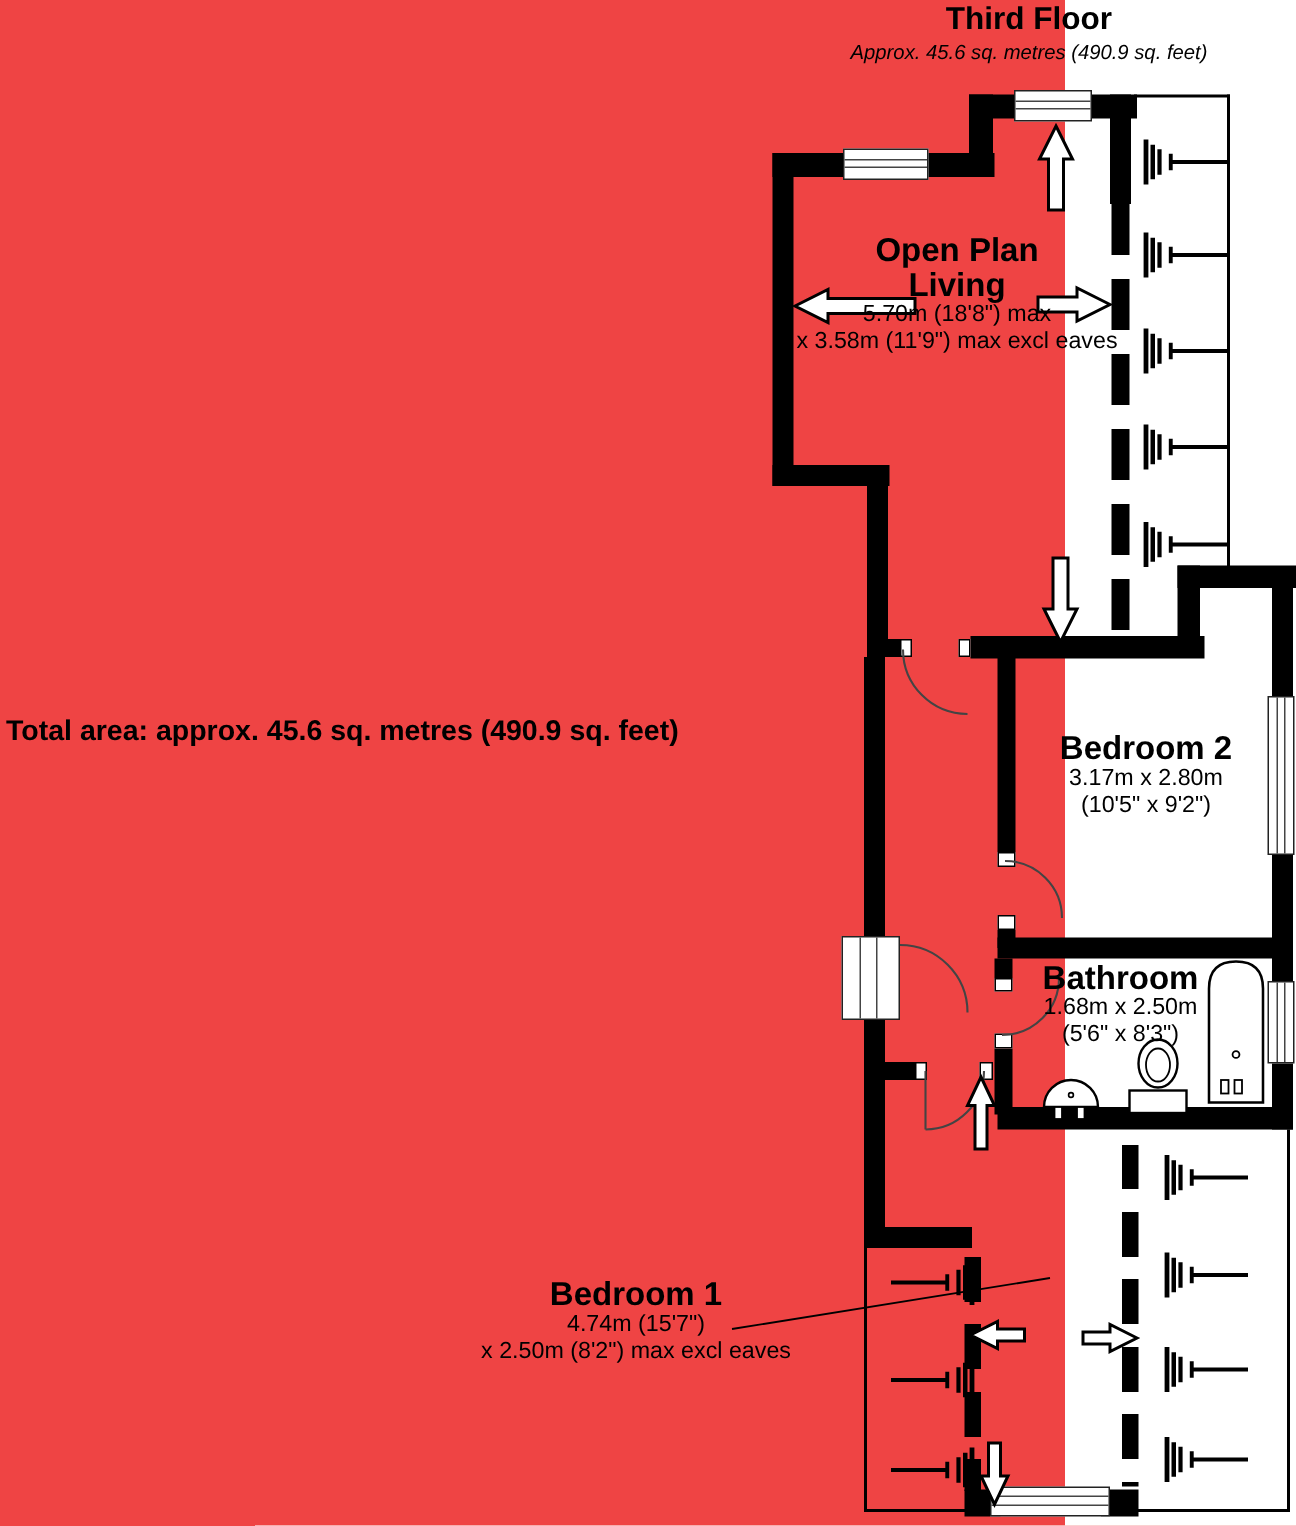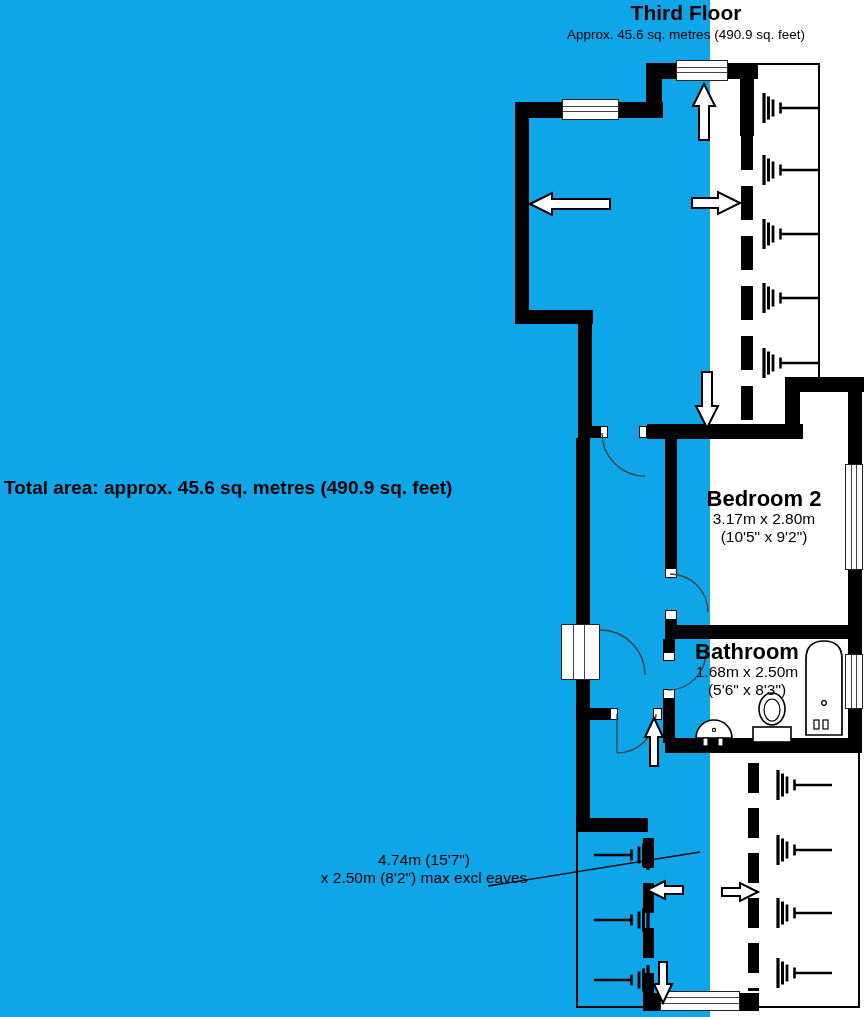--- a/index.html
+++ b/index.html
@@ -1,36 +1,36 @@
 <!DOCTYPE html>
 <html><head>
 <meta charset="utf-8">
 <style>
   html,body{margin:0;padding:0;background:#ffffff;}
   body{width:864px;height:1017px;position:relative;font-family:"Liberation Sans",sans-serif;color:#000;}
-  .plan{position:absolute;left:0;top:0;width:710px;height:1017px;background:#0ea5e9;}
+  .plan{position:absolute;left:0;top:0;width:710px;height:1017px;background:#ef4444;}
   .w{position:absolute;background:#000;}
   .tl{position:absolute;background:#000;}
   .jamb{position:absolute;background:#fff;border:1px solid #000;box-sizing:border-box;}
   .dashv{position:absolute;}
   .dash-a{width:12px;background:repeating-linear-gradient(to bottom,#000 0,#000 34px,transparent 34px,transparent 50px);}
   .dash-b{width:11px;background:repeating-linear-gradient(to bottom,#000 0,#000 30px,transparent 30px,transparent 45px);}
   .win{position:absolute;background:#fff;border:1.3px solid #222;box-sizing:border-box;}
   .win.h::before,.win.h::after{content:"";position:absolute;left:0;right:0;height:0;border-top:1.3px solid #444;}
   .win.h::before{top:30%;}
   .win.h::after{top:60%;}
   .win.v::before,.win.v::after{content:"";position:absolute;top:0;bottom:0;width:0;border-left:1.3px solid #444;}
   .win.v::before{left:30%;}
   .win.v::after{left:60%;}
   .overlay{position:absolute;left:0;top:0;pointer-events:none;}
   .lbl{position:absolute;text-align:center;z-index:30;}
   .room-name{font-weight:bold;font-size:22px;line-height:23px;}
   .dims{font-size:15.5px;line-height:18px;white-space:nowrap;}
   .title{font-weight:bold;font-size:21px;line-height:24px;}
-  .subtitle{font-size:13.5px;line-height:16px;}
+  .subtitle{font-size:13.5px;line-height:16px;font-style:italic;}
   .total{position:absolute;font-size:19px;white-space:nowrap;z-index:30;}
   .opl-name{width:116px;margin:0 auto;}
 </style>
 </head>
 <body>
 
 <div class="plan">
 
   <div class="lbl title" style="left:520px;top:1px;width:332px;">Third Floor</div>
   <div class="lbl subtitle" style="left:520px;top:27px;width:332px;">Approx. 45.6 sq. metres (490.9 sq. feet)</div>
@@ -144,31 +144,37 @@
     <g stroke="#000" fill="#fff" stroke-width="1.6">
       <path d="M 696 738 A 18 18 0 0 1 732 738 Z"></path>
       <circle cx="714" cy="730" r="1.6" stroke-width="1.1"></circle>
       <rect x="703" y="738" width="5" height="8" stroke-width="1.2"></rect>
       <rect x="718" y="738" width="5" height="8" stroke-width="1.2"></rect>
     </g>
 
     <line x1="488" y1="886" x2="700" y2="852" stroke="#000" stroke-width="1.3"></line>
   </svg>
 
+  <div class="lbl" style="left:488px;top:155px;width:300px;">
+    <div class="room-name opl-name">Open Plan Living</div>
+    <div class="dims">5.70m (18'8") max</div>
+    <div class="dims">x 3.58m (11'9") max excl eaves</div>
+  </div>
 
   <div class="lbl" style="left:614px;top:487px;width:300px;">
     <div class="room-name">Bedroom 2</div>
     <div class="dims">3.17m x 2.80m</div>
     <div class="dims">(10'5" x 9'2")</div>
   </div>
 
   <div class="lbl" style="left:597px;top:640px;width:300px;">
     <div class="room-name">Bathroom</div>
     <div class="dims">1.68m x 2.50m</div>
     <div class="dims">(5'6" x 8'3")</div>
   </div>
 
   <div class="lbl" style="left:274px;top:851px;width:300px;">
+    <div class="room-name">Bedroom 1</div>
     <div class="dims">4.74m (15'7")</div>
     <div class="dims">x 2.50m (8'2") max excl eaves</div>
   </div>
 
 </div>
 
 </body></html>

